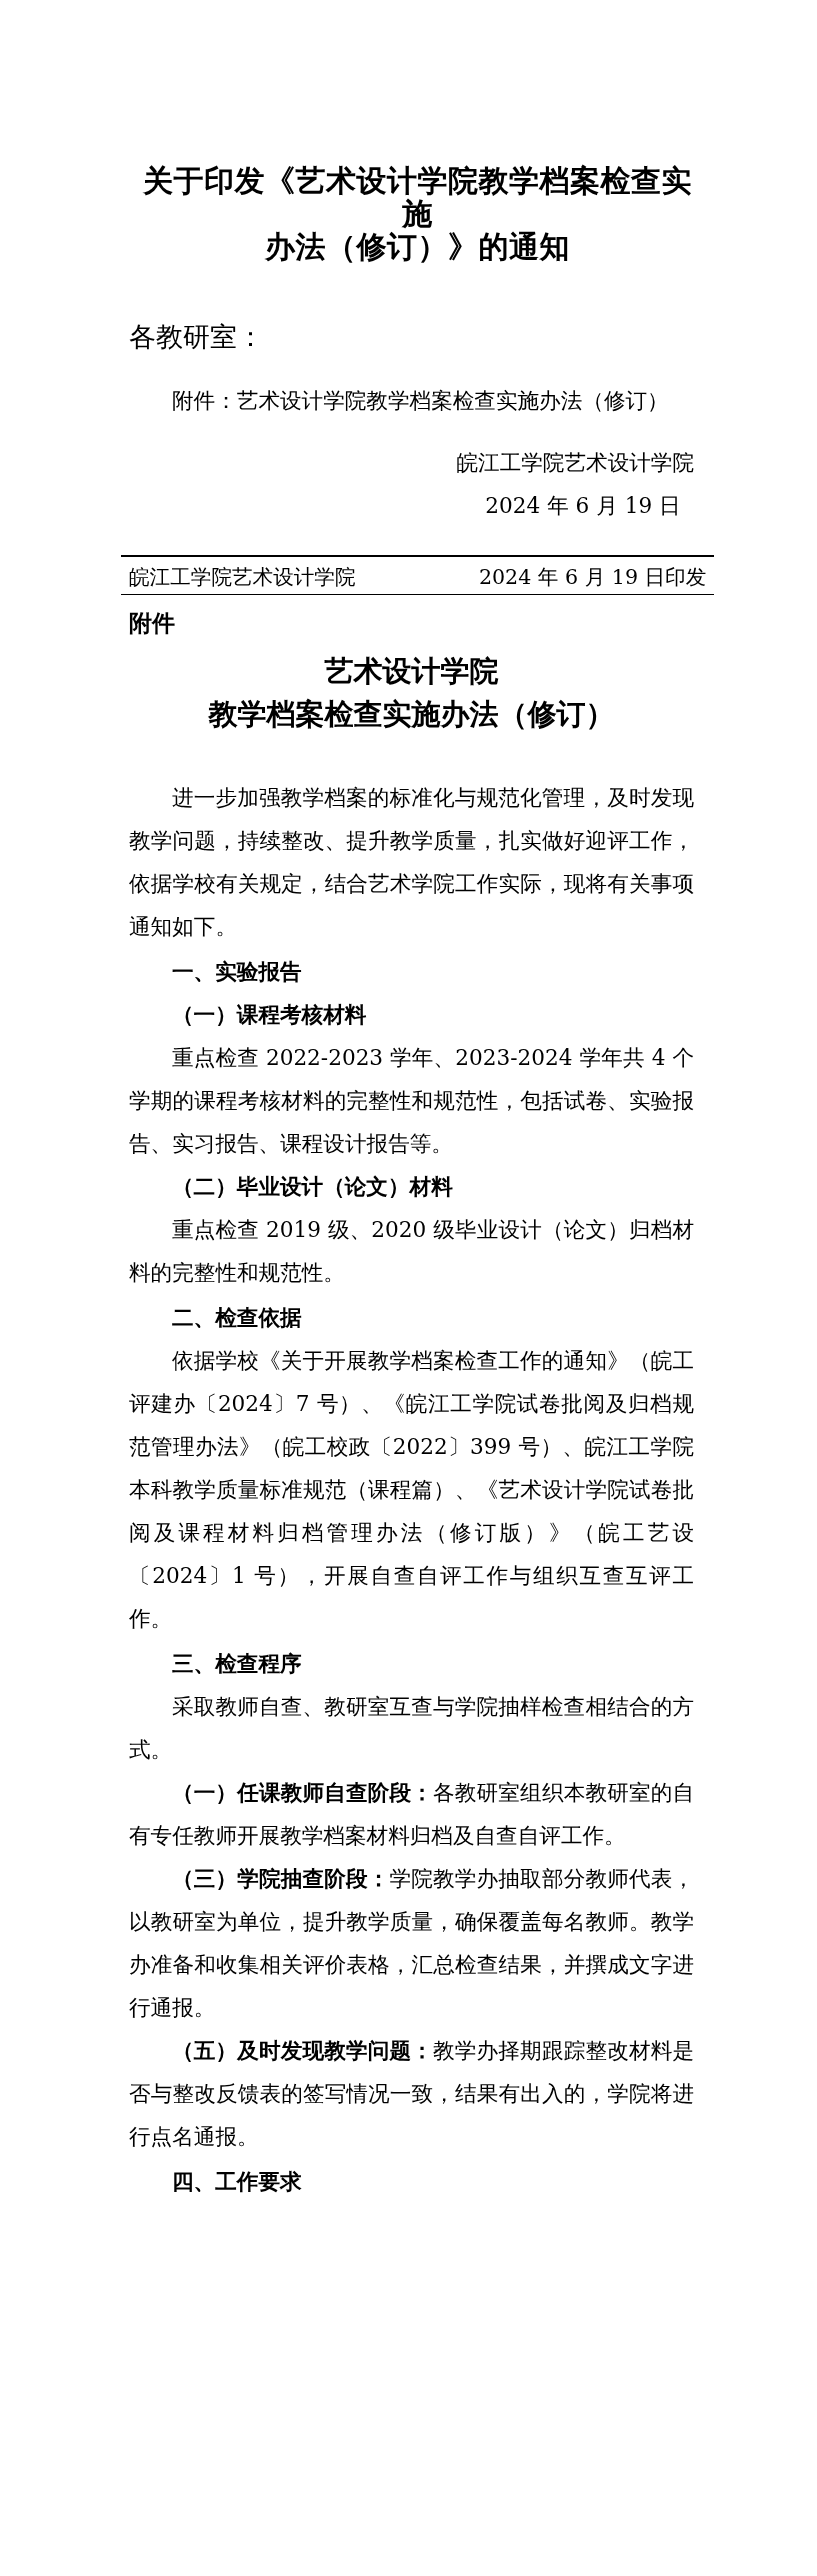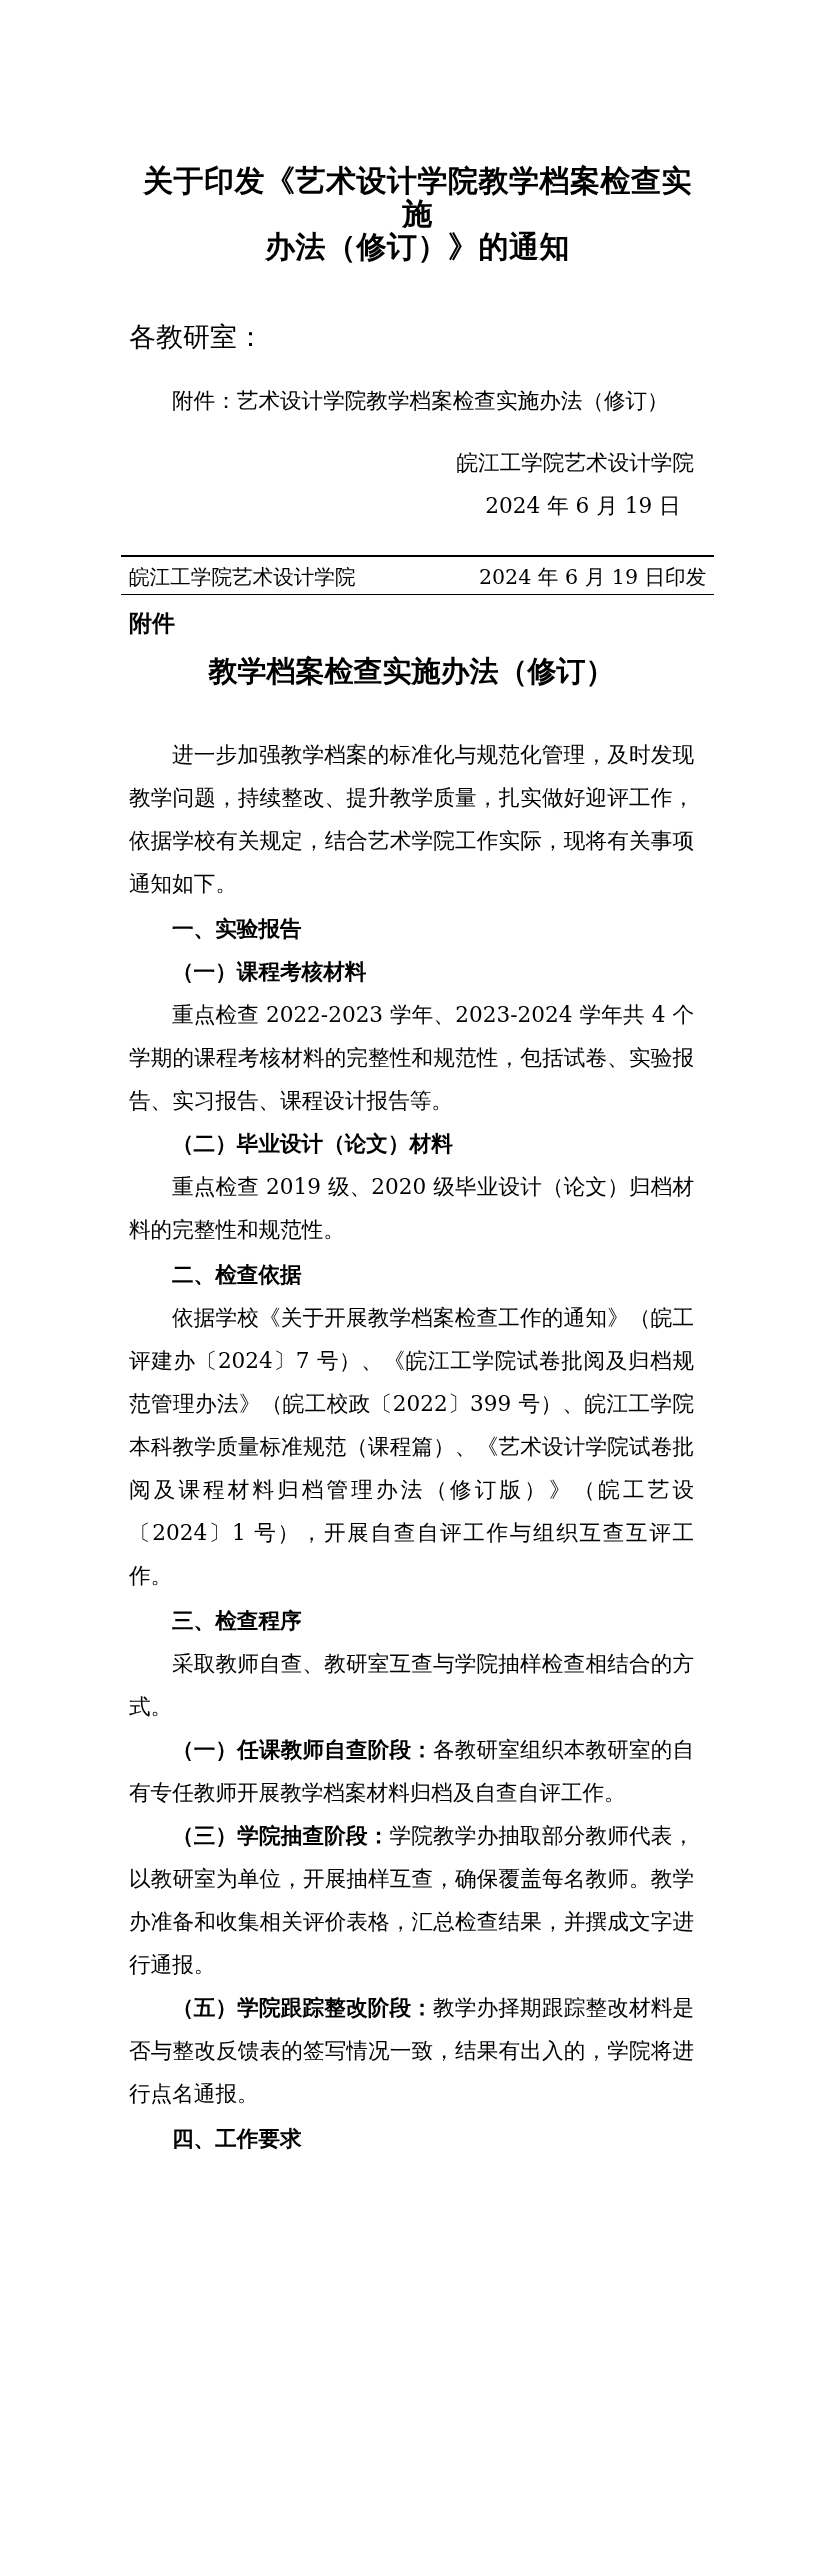--- a/index.html
+++ b/index.html
@@ -119,42 +119,43 @@
   </div>
 
   <div class="print-footer">
     <span>皖江工学院艺术设计学院</span>
     <span>2024 年 6 月 19 日印发</span>
   </div>
 
   <div class="attach-label">附件</div>
 
   <h2 class="attach-title">
+    <span class="tline">艺术设计学院</span>
     <span class="tline">教学档案检查实施办法（修订）</span>
   </h2>
 
   <p class="para attach-intro">进一步加强教学档案的标准化与规范化管理，及时发现教学问题，持续整改、提升教学质量，扎实做好迎评工作，依据学校有关规定，结合艺术学院工作实际，现将有关事项通知如下。</p>
 
   <h3 class="sec-head">一、实验报告</h3>
   <p class="para subhead">（一）课程考核材料</p>
   <p class="para">重点检查 2022-2023 学年、2023-2024 学年共 4 个学期的课程考核材料的完整性和规范性，包括试卷、实验报告、实习报告、课程设计报告等。</p>
   <p class="para subhead">（二）毕业设计（论文）材料</p>
   <p class="para">重点检查 2019 级、2020 级毕业设计（论文）归档材料的完整性和规范性。</p>
 
   <h3 class="sec-head">二、检查依据</h3>
   <p class="para">依据学校《关于开展教学档案检查工作的通知》（皖工评建办〔2024〕7 号）、《皖江工学院试卷批阅及归档规范管理办法》（皖工校政〔2022〕399 号）、皖江工学院本科教学质量标准规范（课程篇）、《艺术设计学院试卷批阅及课程材料归档管理办法（修订版）》（皖工艺设〔2024〕1 号），开展自查自评工作与组织互查互评工作。</p>
 
   <h3 class="sec-head">三、检查程序</h3>
   <p class="para">采取教师自查、教研室互查与学院抽样检查相结合的方式。</p>
   <p class="para">
     <span class="lead">（一）任课教师自查阶段：</span><span>各教研室组织本教研室的自有专任教师开展教学档案材料归档及自查自评工作。</span>
   </p>
   <p class="para">
-    <span class="lead">（三）学院抽查阶段：</span><span>学院教学办抽取部分教师代表，以教研室为单位，开展抽样互查，确保覆盖每名教师。教学办准备和收集相关评价表格，汇总检查结果，并撰成文字进行通报。</span>
+    <span class="lead">（三）学院抽查阶段：</span><span>学院教学办抽取部分教师代表，以教研室为单位，提升教学质量，确保覆盖每名教师。教学办准备和收集相关评价表格，汇总检查结果，并撰成文字进行通报。</span>
   </p>
   <p class="para">
-    <span class="lead">（五）学院跟踪整改阶段：</span><span>教学办择期跟踪整改材料是否与整改反馈表的签写情况一致，结果有出入的，学院将进行点名通报。</span>
+    <span class="lead">（五）及时发现教学问题：</span><span>教学办择期跟踪整改材料是否与整改反馈表的签写情况一致，结果有出入的，学院将进行点名通报。</span>
   </p>
 
   <h3 class="sec-head">四、工作要求</h3>
 
 </div>
 
 
 </body></html>

